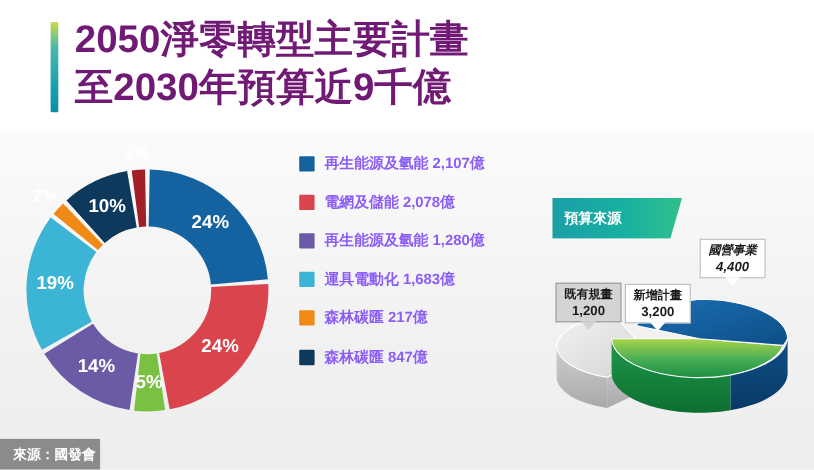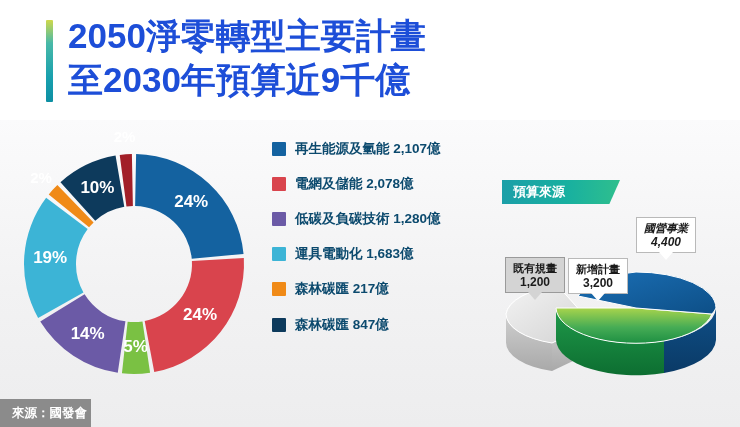--- a/index.html
+++ b/index.html
@@ -20,21 +20,21 @@
   #title-accent {
     position:absolute; left:46px; top:20px; width:7px; height:82px;
     background:linear-gradient(to bottom,#cfd84a 0%,#49b9a8 28%,#18a0ae 70%,#0d8fa3 100%);
     border-radius:1px;
   }
   #title-block {
     position:absolute; left:68px; top:14px; width:620px;
   }
   .title-line {
     font-size:35px; line-height:44px; font-weight:bold;
-    color:#1d4ed8; letter-spacing:0px; white-space:nowrap;
+    color:#701a75; letter-spacing:0px; white-space:nowrap;
     font-family:"Liberation Sans","DejaVu Sans",sans-serif;
   }
 
   
   #panel {
     position:absolute; left:0; top:120px; width:740px; height:307px;
     background:linear-gradient(to bottom,#fbfbfc 0%,#f2f2f3 55%,#ededee 100%);
   }
 
   
@@ -53,30 +53,30 @@
   #legend {
     position:absolute; left:272px; top:131px; width:210px; height:282px;
   }
   .legend-row {
     position:relative; height:35.2px; display:flex; align-items:center;
   }
   .legend-swatch {
     width:14px; height:14px; flex:0 0 14px; margin-right:9px; border-radius:1px;
   }
   .legend-label {
-    font-size:13.5px; color:#0c4a6e; white-space:nowrap; font-weight:bold;
+    font-size:13.5px; color:#8b5cf6; white-space:nowrap; font-weight:bold;
     font-family:"Liberation Sans","DejaVu Sans",sans-serif;
   }
 
   
   #budget {
     position:absolute; left:488px; top:170px; width:252px; height:225px;
   }
   #budget-banner {
-    position:absolute; left:14px; top:10px; width:118px; height:24px;
+    position:absolute; left:14px; top:10px; width:118px; height:37px;
     background:linear-gradient(to right,#1b9fa8 0%,#18b0a0 55%,#2fbf8d 100%);
     clip-path:polygon(0 0,100% 0,91% 100%,0 100%);
     display:flex; align-items:center;
   }
   #budget-banner span {
     color:#ffffff; font-size:13px; font-weight:bold; margin-left:11px;
     font-family:"Liberation Sans","DejaVu Sans",sans-serif;
   }
   #pie3d { position:absolute; left:0; top:28px; }
 
@@ -158,21 +158,21 @@
     <div class="legend-row">
       <div class="legend-swatch" style="background: rgb(20, 98, 160);"></div>
       <div class="legend-label">再生能源及氫能 2,107億</div>
     </div>
     <div class="legend-row">
       <div class="legend-swatch" style="background: rgb(217, 68, 77);"></div>
       <div class="legend-label">電網及儲能 2,078億</div>
     </div>
     <div class="legend-row">
       <div class="legend-swatch" style="background: rgb(107, 90, 166);"></div>
-      <div class="legend-label">低碳及負碳技術 1,280億</div>
+      <div class="legend-label">再生能源及氫能 1,280億</div>
     </div>
     <div class="legend-row">
       <div class="legend-swatch" style="background: rgb(60, 180, 214);"></div>
       <div class="legend-label">運具電動化 1,683億</div>
     </div>
     <div class="legend-row">
       <div class="legend-swatch" style="background: rgb(240, 138, 23);"></div>
       <div class="legend-label">森林碳匯 217億</div>
     </div>
     <div class="legend-row">

